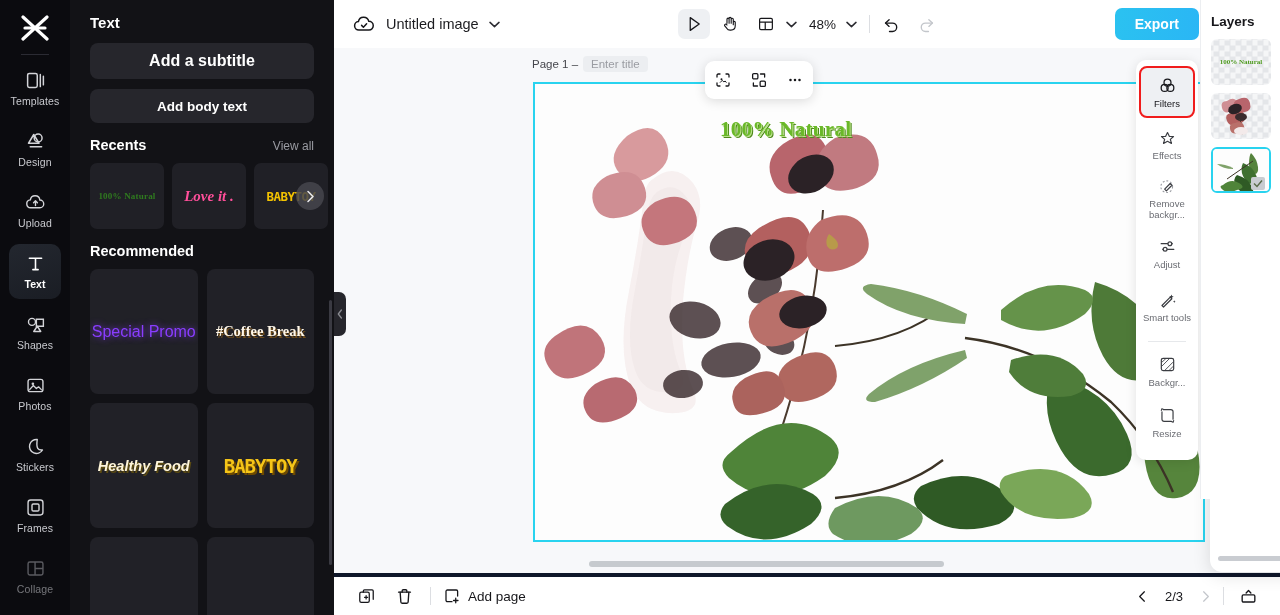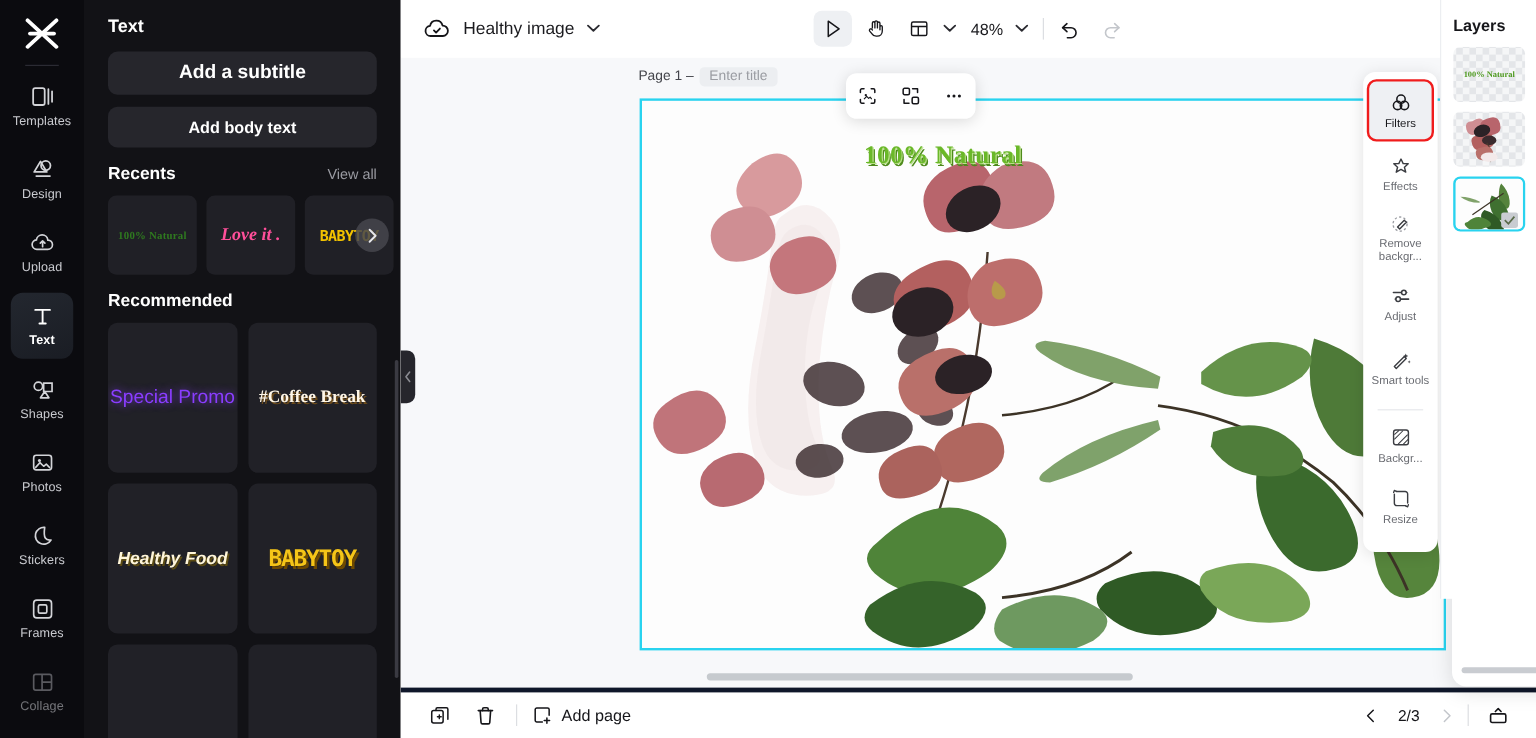--- a/index.html
+++ b/index.html
@@ -324,21 +324,21 @@
   <div class="main">
 
     <div class="topbar">
       <div class="tb-left">
         <span style="display:flex">
           <svg width="24" height="24" viewBox="0 0 24 24" fill="none">
             <path d="M6.8 18a4.2 4.2 0 0 1-.4-8.38A5.3 5.3 0 0 1 16.8 9.3 4 4 0 0 1 17 18H6.8Z" stroke="#16161a" stroke-width="1.5" stroke-linejoin="round"></path>
             <path d="M9.6 13.4l1.8 1.8 3.2-3.4" stroke="#16161a" stroke-width="1.5" stroke-linecap="round" stroke-linejoin="round"></path>
           </svg>
         </span>
-        <span class="doc-title">Healthy image</span>
+        <span class="doc-title">Untitled image</span>
         <span class="caret">
           <svg width="11" height="7" viewBox="0 0 11 7" fill="none">
             <path d="M1 1.4 5.5 5.6 10 1.4" stroke="#2b2b31" stroke-width="1.5" stroke-linecap="round" stroke-linejoin="round"></path>
           </svg>
         </span>
       </div>
 
       <div class="tb-center">
         <div class="tool-btn sel">
           <svg width="18" height="18" viewBox="0 0 24 24" fill="none">
@@ -375,20 +375,30 @@
           </svg>
         </span>
         <span class="redo" style="margin-left:12px">
           <svg width="19" height="19" viewBox="0 0 24 24" fill="none">
             <path d="M15 6 19.5 10.2 15 14.4" stroke="#c3c6cb" stroke-width="1.7" stroke-linecap="round" stroke-linejoin="round"></path>
             <path d="M19.5 10.2h-8.8a5.3 5.3 0 0 0 0 10.6H14.5" stroke="#c3c6cb" stroke-width="1.7" stroke-linecap="round"></path>
           </svg>
         </span>
       </div>
 
+      <div class="tb-right">
+        <button class="export-btn">Export</button>
+        <span class="shield">
+          <svg width="21" height="21" viewBox="0 0 24 24" fill="none">
+            <path d="M12 3 4.8 5.8v5.4c0 4.3 2.9 8.1 7.2 9.4 4.3-1.3 7.2-5.1 7.2-9.4V5.8L12 3Z" stroke="#16161a" stroke-width="1.6" stroke-linejoin="round"></path>
+            <path d="M9.2 11.9 11.3 14l3.6-3.9" stroke="#16161a" stroke-width="1.6" stroke-linecap="round" stroke-linejoin="round"></path>
+          </svg>
+        </span>
+        <div class="avatar"></div>
+      </div>
     </div>
 
     <div class="canvas-wrap">
 
       <div class="page-label">
         <span>Page 1 –</span>
         <span class="page-title-chip">Enter title</span>
       </div>
 
       <div class="artboard">

